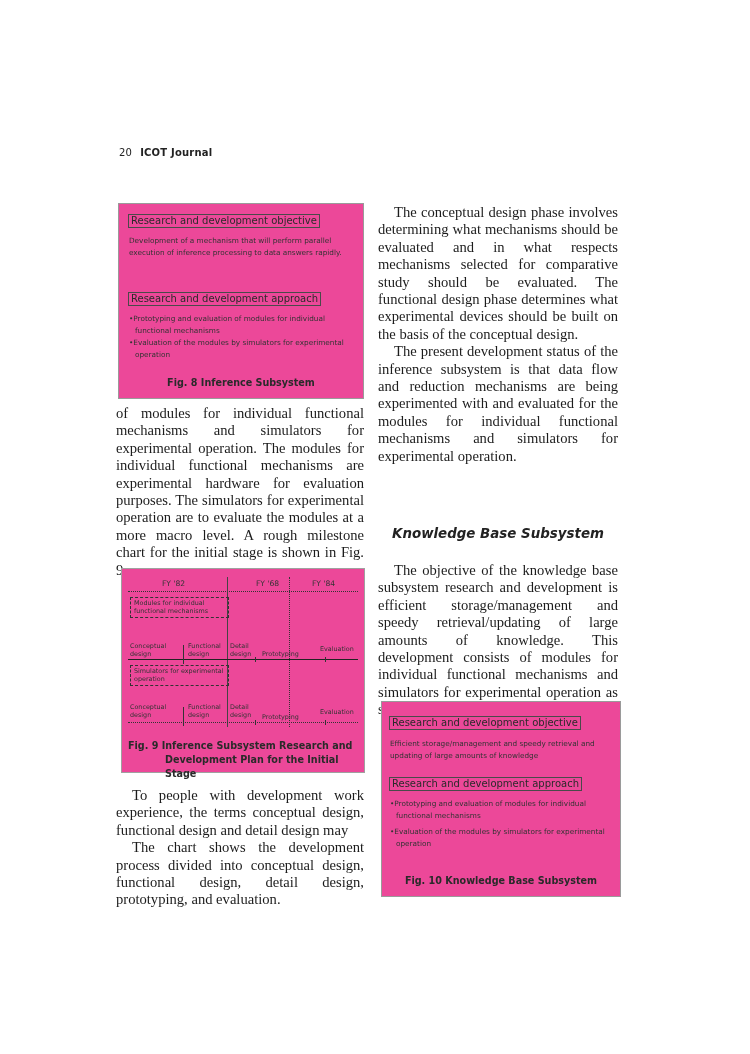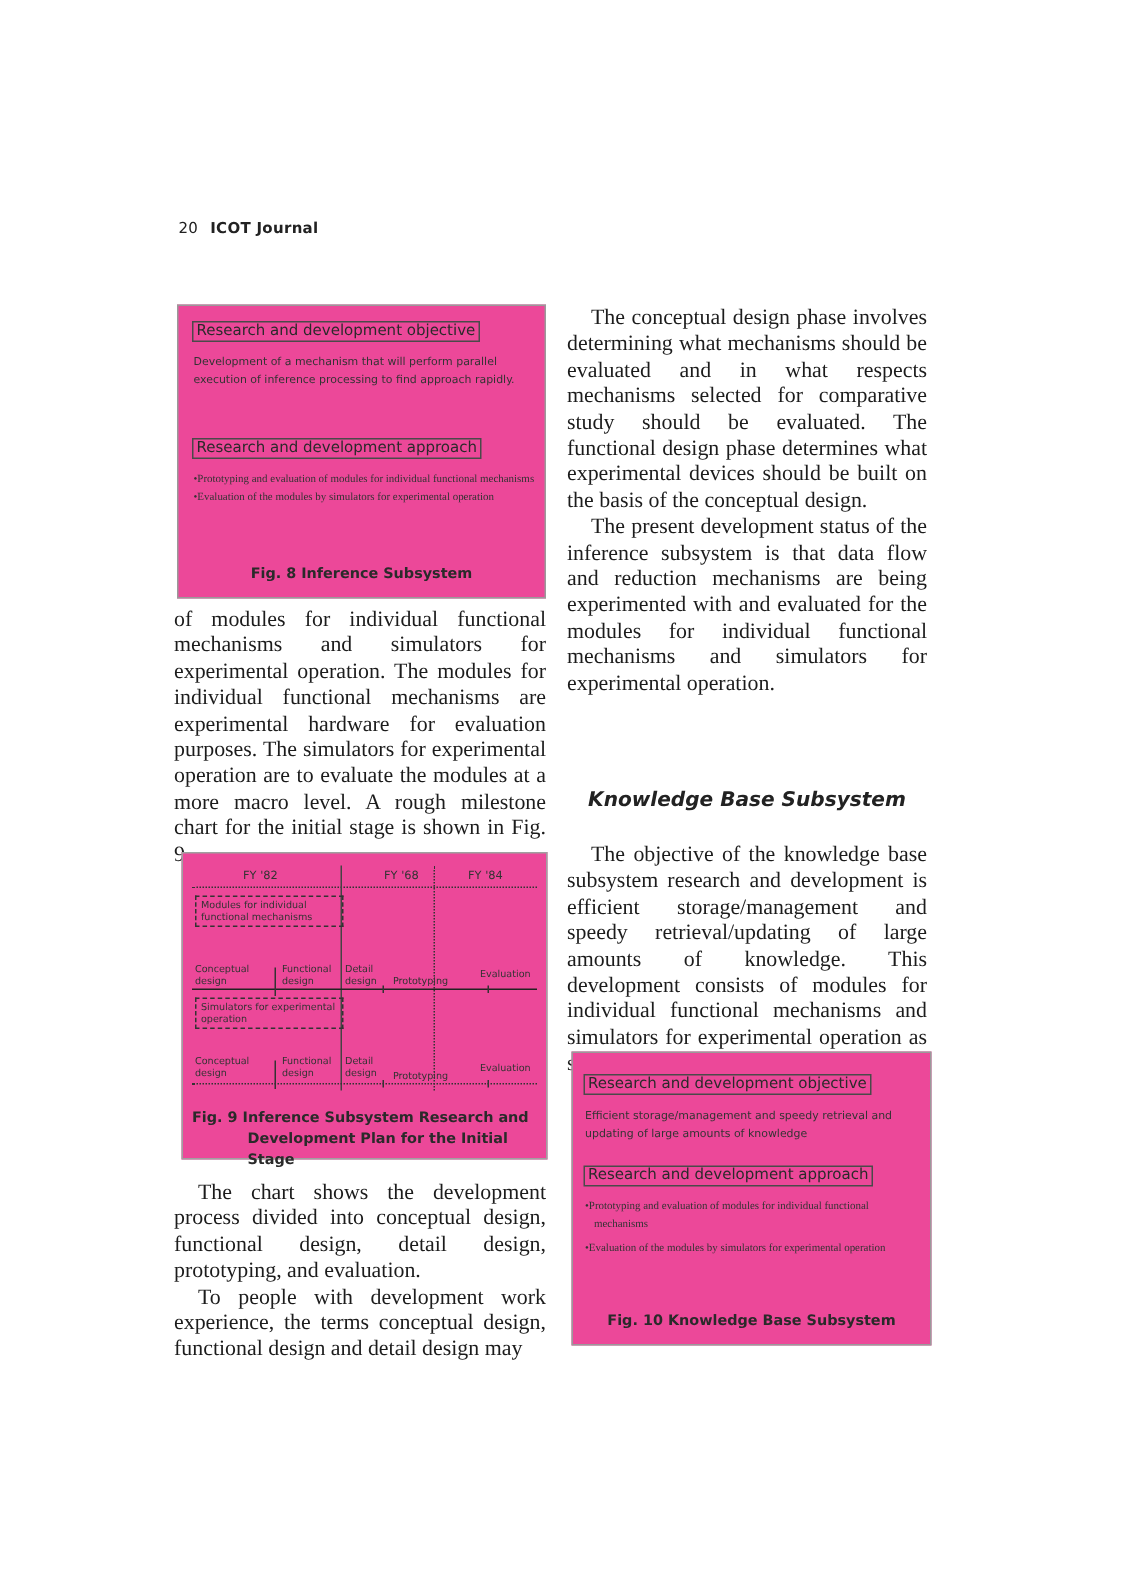--- a/index.html
+++ b/index.html
@@ -13,21 +13,21 @@
   .indent { text-indent: 16px; }
 
   .col-left { position: absolute; left: 116px; width: 248px; }
   .col-right { position: absolute; left: 378px; width: 240px; }
 
   
   .figbox { position: absolute; border: 1px solid #9a9a9a; background: #ec4899; font-family: "DejaVu Sans", sans-serif; color: #2a2a2a; }
   .tag { display: inline-block; border: 1px solid #4a4a4a; padding: 0 2px; font-size: 10px; line-height: 12px; color: #2a2a2a; }
   .fig-small { font-size: 7.3px; line-height: 12px; color: #333; }
   .fig-caption { font-family: "DejaVu Sans", sans-serif; font-weight: bold; font-size: 9.6px; color: #2a2a2a; }
-  .bullet { padding-left: 6px; text-indent: -6px; font-family: Liberation Serif, serif; }
+  .bullet { padding-left: 6px; text-indent: -6px; }
 
   #fig8 { left: 118px; top: 203px; width: 244px; height: 194px; }
   #fig8 .tag1 { position: absolute; left: 9px; top: 10px; }
   #fig8 .obj-text { position: absolute; left: 10px; top: 31px; width: 228px; }
   #fig8 .tag2 { position: absolute; left: 9px; top: 88px; }
   #fig8 .appr { position: absolute; left: 10px; top: 109px; width: 228px; }
   #fig8 .cap { position: absolute; left: 0; width: 244px; top: 173px; text-align: center; }
 
   #fig9 { left: 121px; top: 568px; width: 242px; height: 203px; border-color: #a0a0a0; }
   #fig9 .chart { position: absolute; left: 0; top: 0; width: 242px; height: 160px; }
@@ -55,21 +55,21 @@
 <body>
 
 <div class="page">
 
   <div class="running-head">
     <span class="pg">20</span><span>ICOT Journal</span>
   </div>
 
   <div class="figbox" id="fig8">
     <span class="tag tag1">Research and development objective</span>
-    <div class="obj-text fig-small">Development of a mechanism that will perform parallel execution of inference processing to find approach rapidly.</div>
+    <div class="obj-text fig-small">Development of a mechanism that will perform parallel execution of inference processing to data answers rapidly.</div>
     <span class="tag tag2">Research and development approach</span>
     <div class="appr fig-small">
       <div class="bullet">•Prototyping and evaluation of modules for individual functional mechanisms</div>
       <div class="bullet">•Evaluation of the modules by simulators for experimental operation</div>
     </div>
     <div class="cap fig-caption">Fig. 8 Inference Subsystem</div>
   </div>
 
   <div class="col-left" style="top:405px;">
     <p class="body-text">of modules for individual functional mechanisms and simulators for experimental operation. The modules for individual functional mechanisms are experimental hardware for evaluation purposes. The simulators for experimental operation are to evaluate the modules at a more macro level. A rough milestone chart for the initial stage is shown in Fig. 9.</p>
@@ -109,22 +109,22 @@
       <div class="tick" style="left:133px; top:151px;"></div>
       <div class="tick" style="left:203px; top:151px;"></div>
     </div>
     <div class="cap fig-caption">
       <span>Fig. 9 Inference Subsystem Research and</span>
       <span class="l2">Development Plan for the Initial Stage</span>
     </div>
   </div>
 
   <div class="col-left" style="top:787px;">
+    <p class="body-text indent">To people with development work experience, the terms conceptual design, functional design and detail design may</p>
     <p class="body-text indent">The chart shows the development process divided into conceptual design, functional design, detail design, prototyping, and evaluation.</p>
-    <p class="body-text indent">To people with development work experience, the terms conceptual design, functional design and detail design may</p>
   </div>
 
   <div class="col-right" style="top:204px;">
     <p class="body-text indent">The conceptual design phase involves determining what mechanisms should be evaluated and in what respects mechanisms selected for comparative study should be evaluated. The functional design phase determines what experimental devices should be built on the basis of the conceptual design.</p>
     <p class="body-text indent">The present development status of the inference subsystem is that data flow and reduction mechanisms are being experimented with and evaluated for the modules for individual functional mechanisms and simulators for experimental operation.</p>
   </div>
 
   <div class="section-heading">Knowledge Base Subsystem</div>
 
   <div class="col-right" style="top:562px;">

